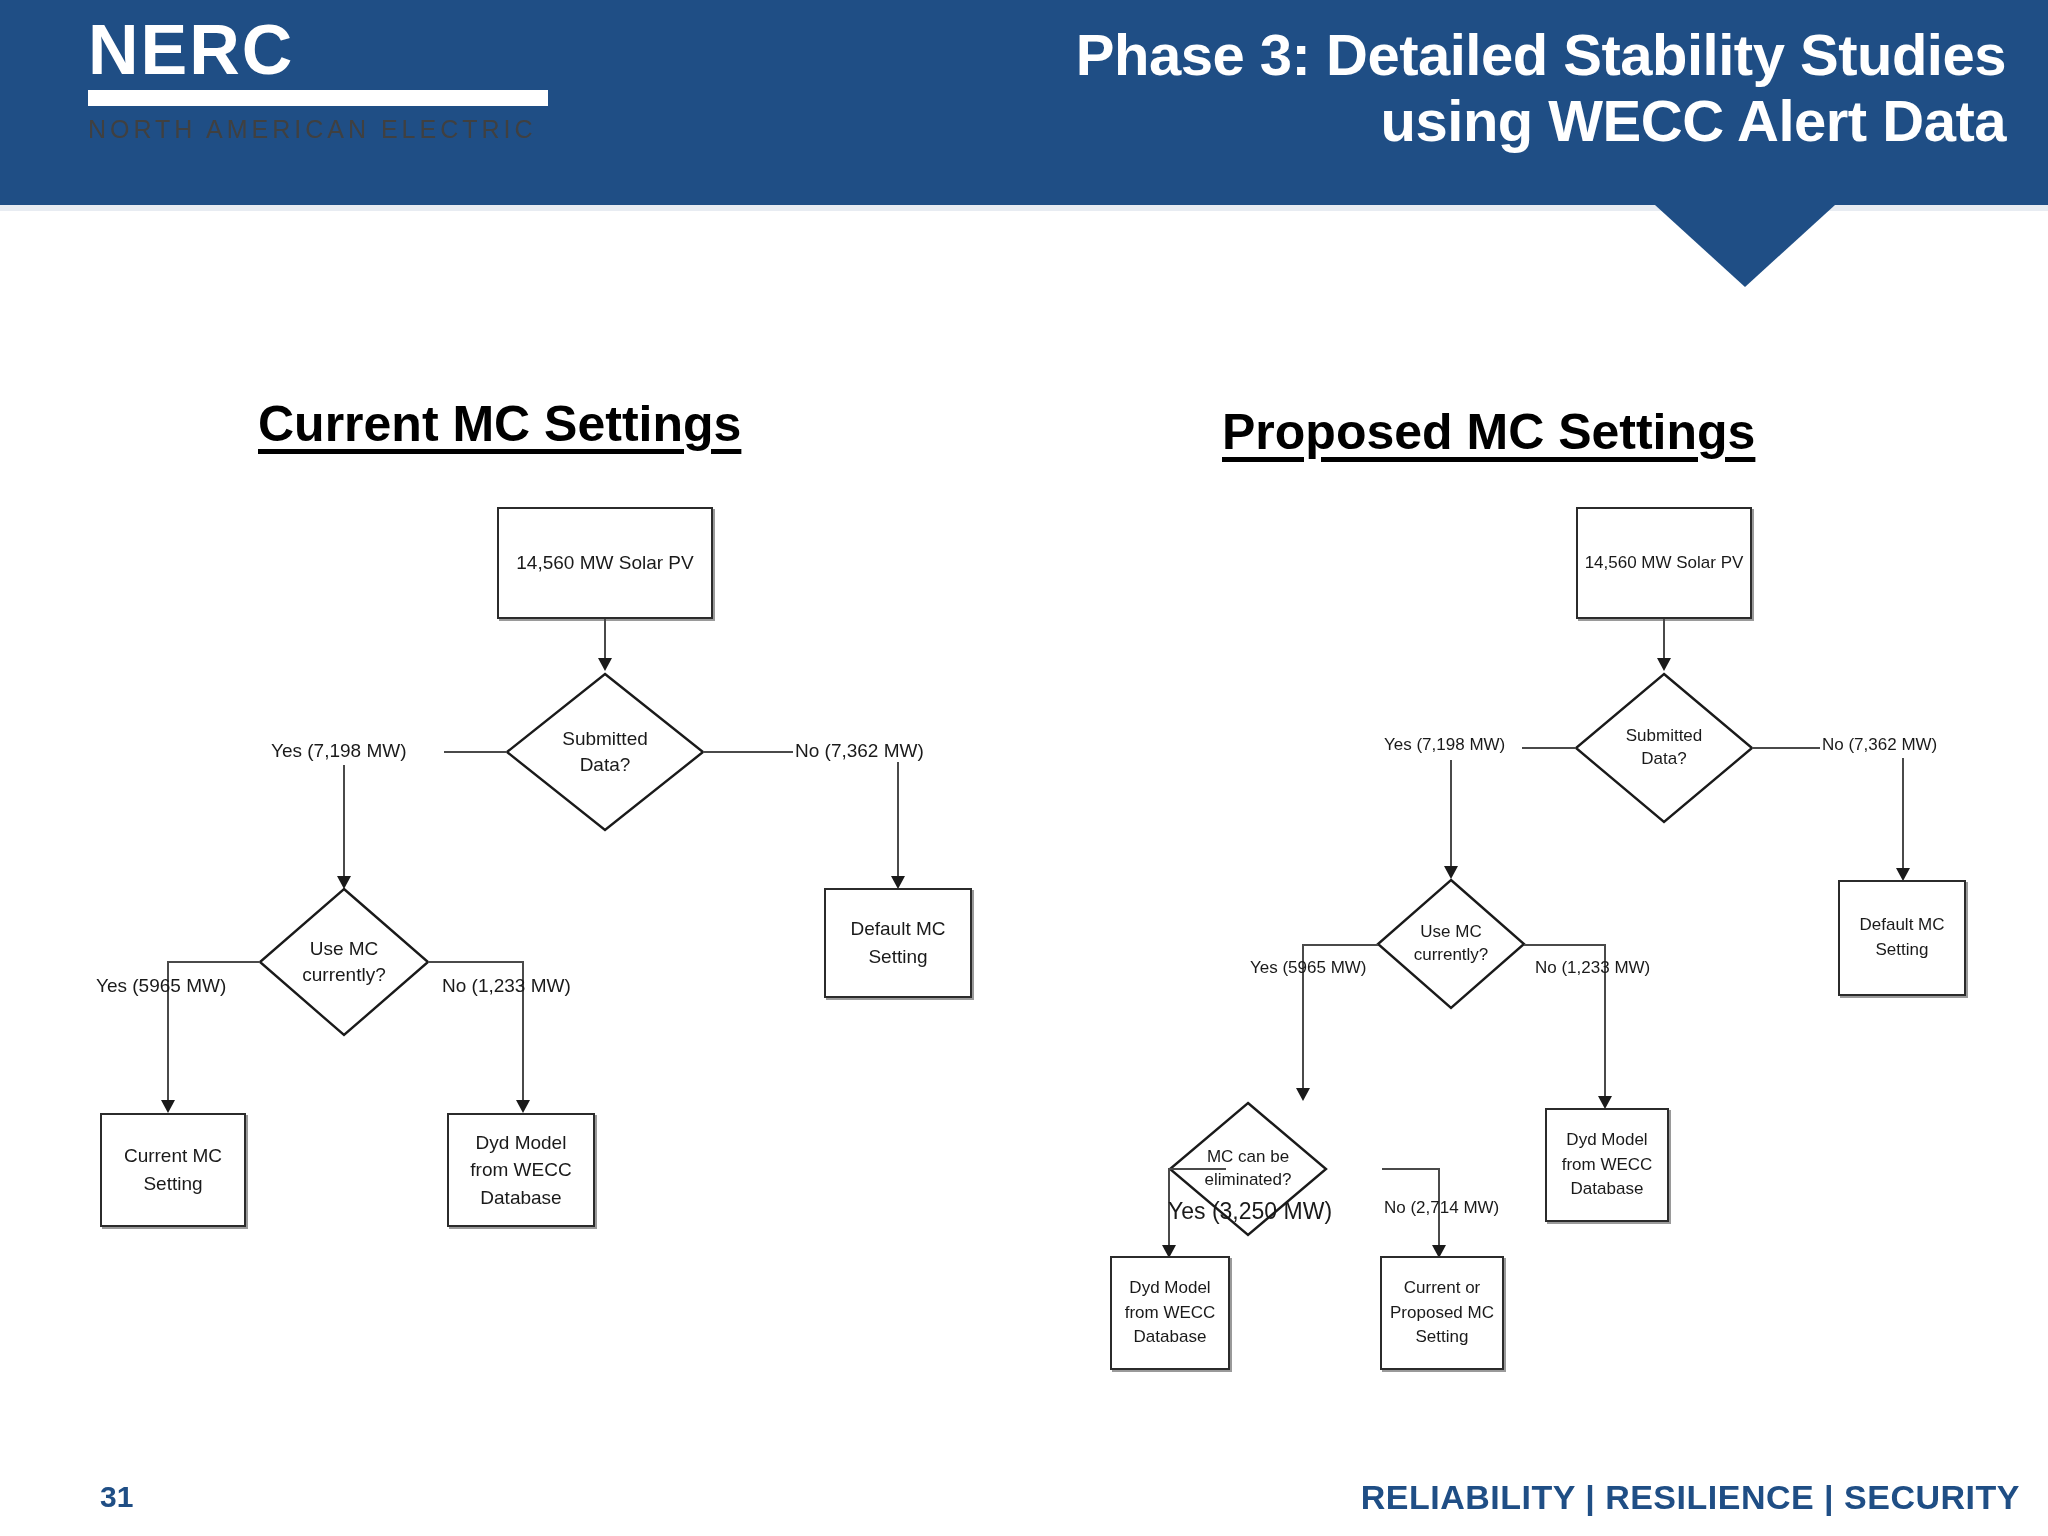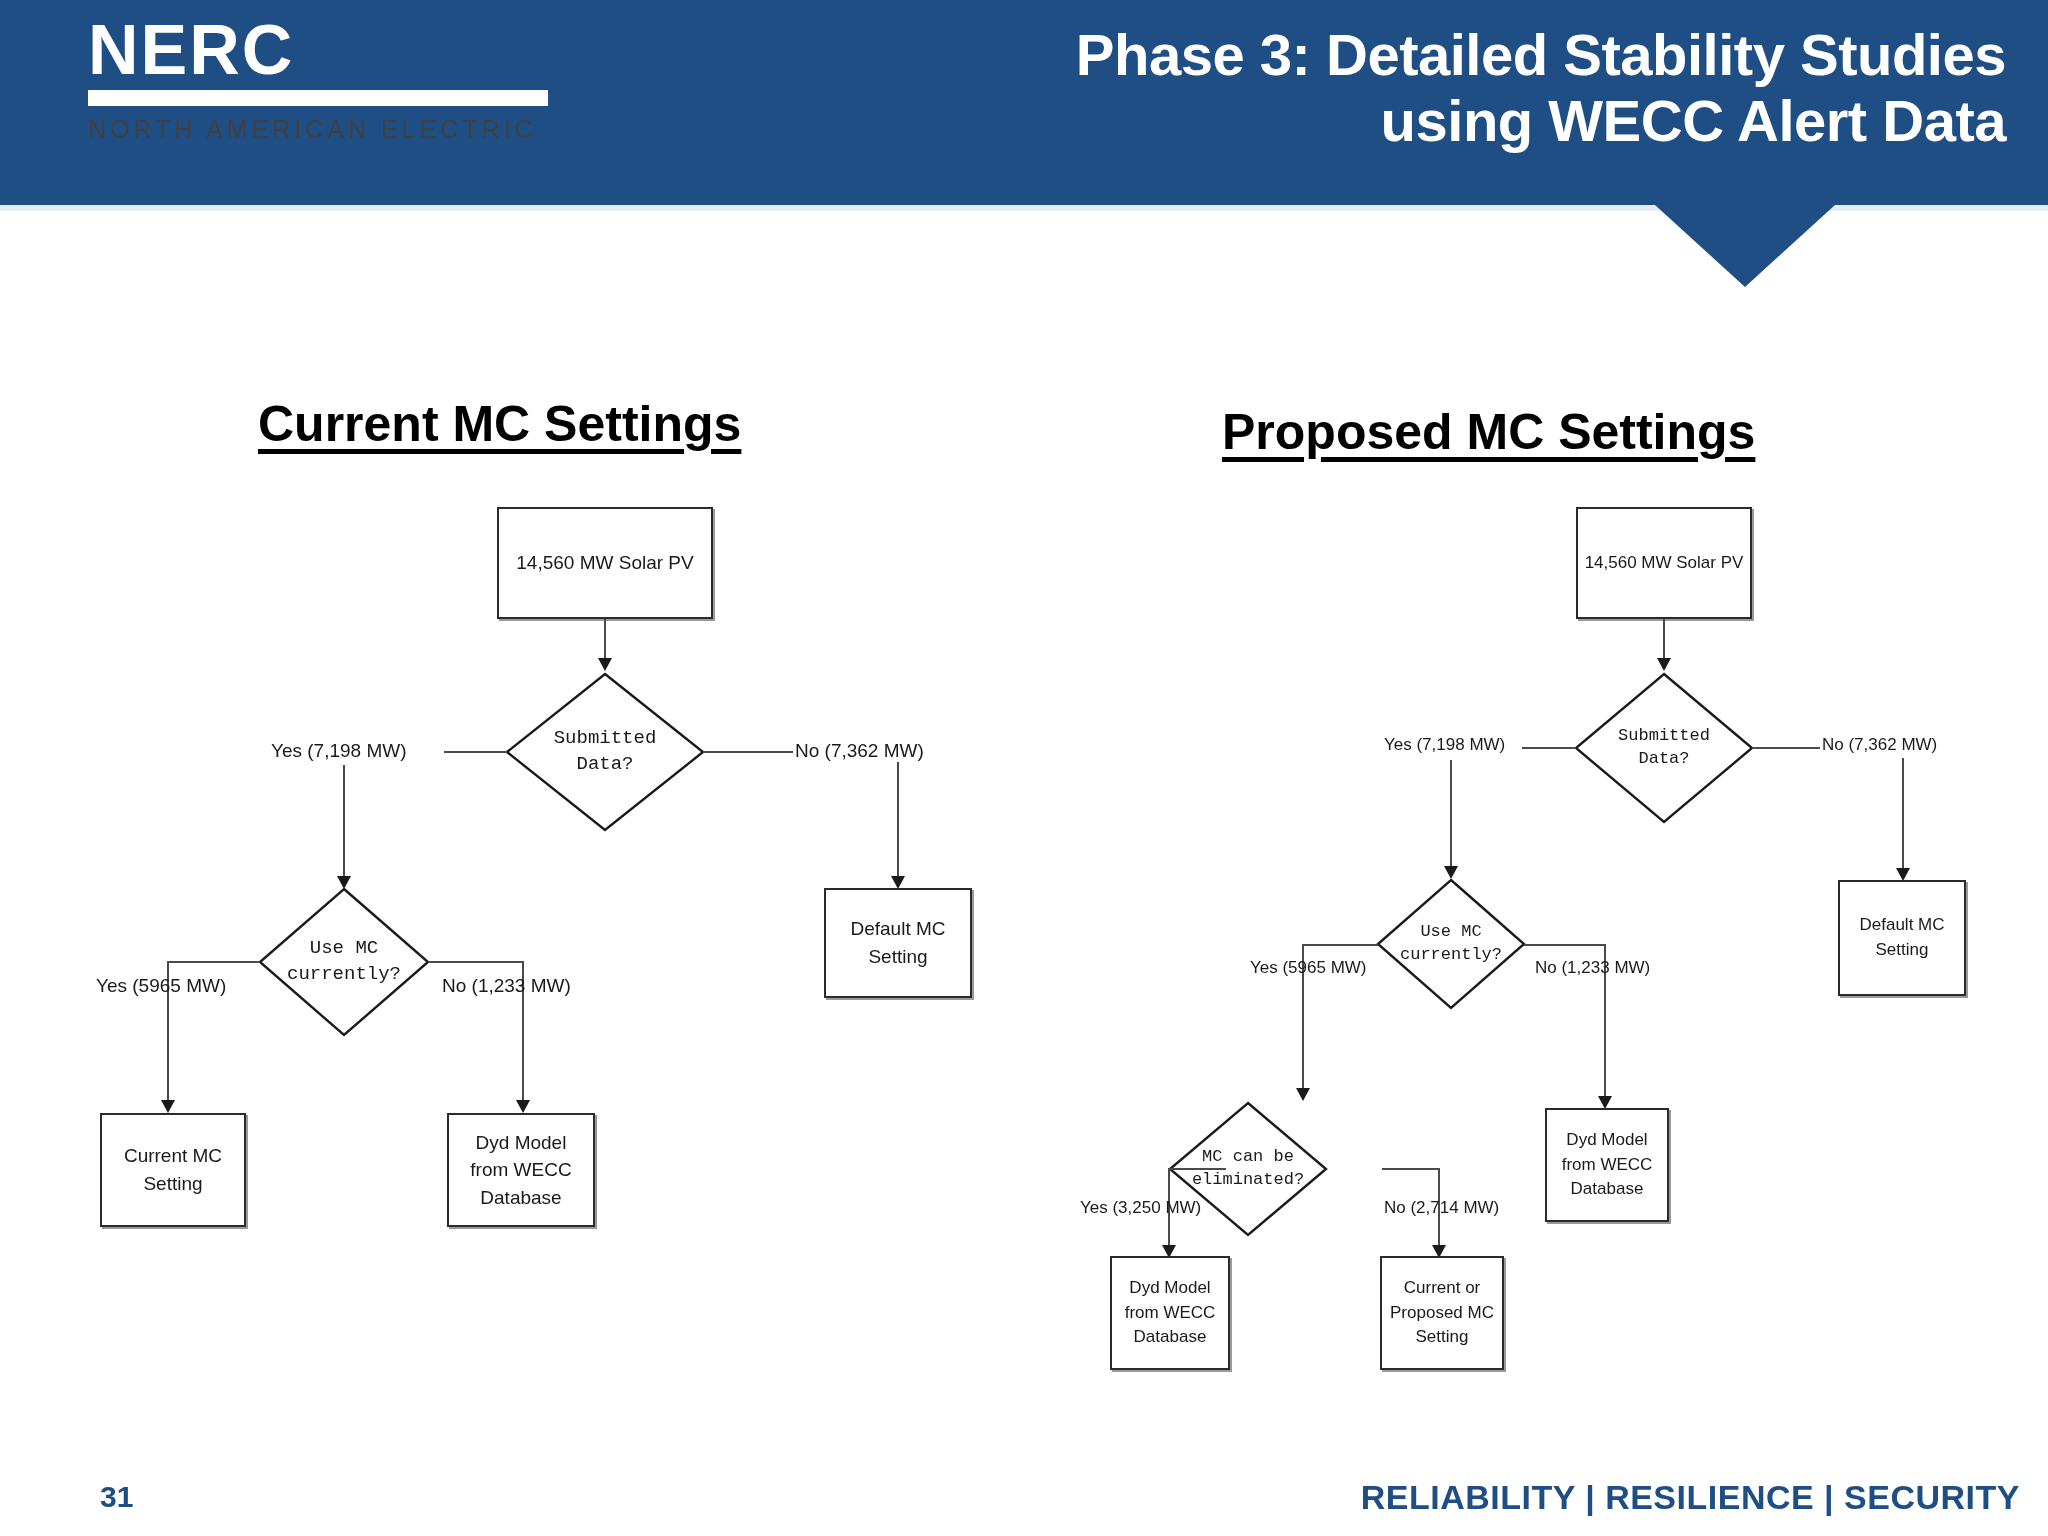--- a/index.html
+++ b/index.html
@@ -128,21 +128,21 @@
   .node-diamond .dia-shape {
     position: absolute;
     left: 0; top: 0;
     width: 100%;
     height: 100%;
   }
   .node-diamond .dia-label {
     position: relative;
     z-index: 2;
     text-align: center;
-    font-family: Liberation Mono, monospace;
+    font-family: Liberation Sans, sans-serif;
     font-size: 19px;
     line-height: 1.35;
     color: #1a1a1a;
     white-space: nowrap;
   }
 
   .edge-v, .edge-h {
     position: absolute;
     background: #4a4a4a;
   }
@@ -349,21 +349,21 @@
     </svg>
     <div class="dia-label" style="font-size:17px;">
       <div>MC can be</div>
       <div>eliminated?</div>
     </div>
   </div>
 
   <div class="edge-h" style="left:1168px; top:1168px; width:58px;"></div>
   <div class="edge-v" style="left:1168px; top:1168px; height:86px;"></div>
   <div class="arrow-head" style="left:1162px; top:1245px;"></div>
-  <div class="edge-label" style="left:1080px; top:1198px; font-size:17px;">Yes (3,250 MW)</div>
+  <div class="edge-label" style="left:1168px; top:1198px; font-size:23px;">Yes (3,250 MW)</div>
 
   <div class="edge-h" style="left:1382px; top:1168px; width:58px;"></div>
   <div class="edge-v" style="left:1438px; top:1168px; height:86px;"></div>
   <div class="arrow-head" style="left:1432px; top:1245px;"></div>
   <div class="edge-label" style="left:1384px; top:1198px; font-size:17px;">No (2,714 MW)</div>
 
   <div class="node-box" style="left:1110px; top:1256px; width:120px; height:114px; font-size:17px;">
     <span>
       <span>Dyd Model</span><br>
       <span>from WECC</span><br>

